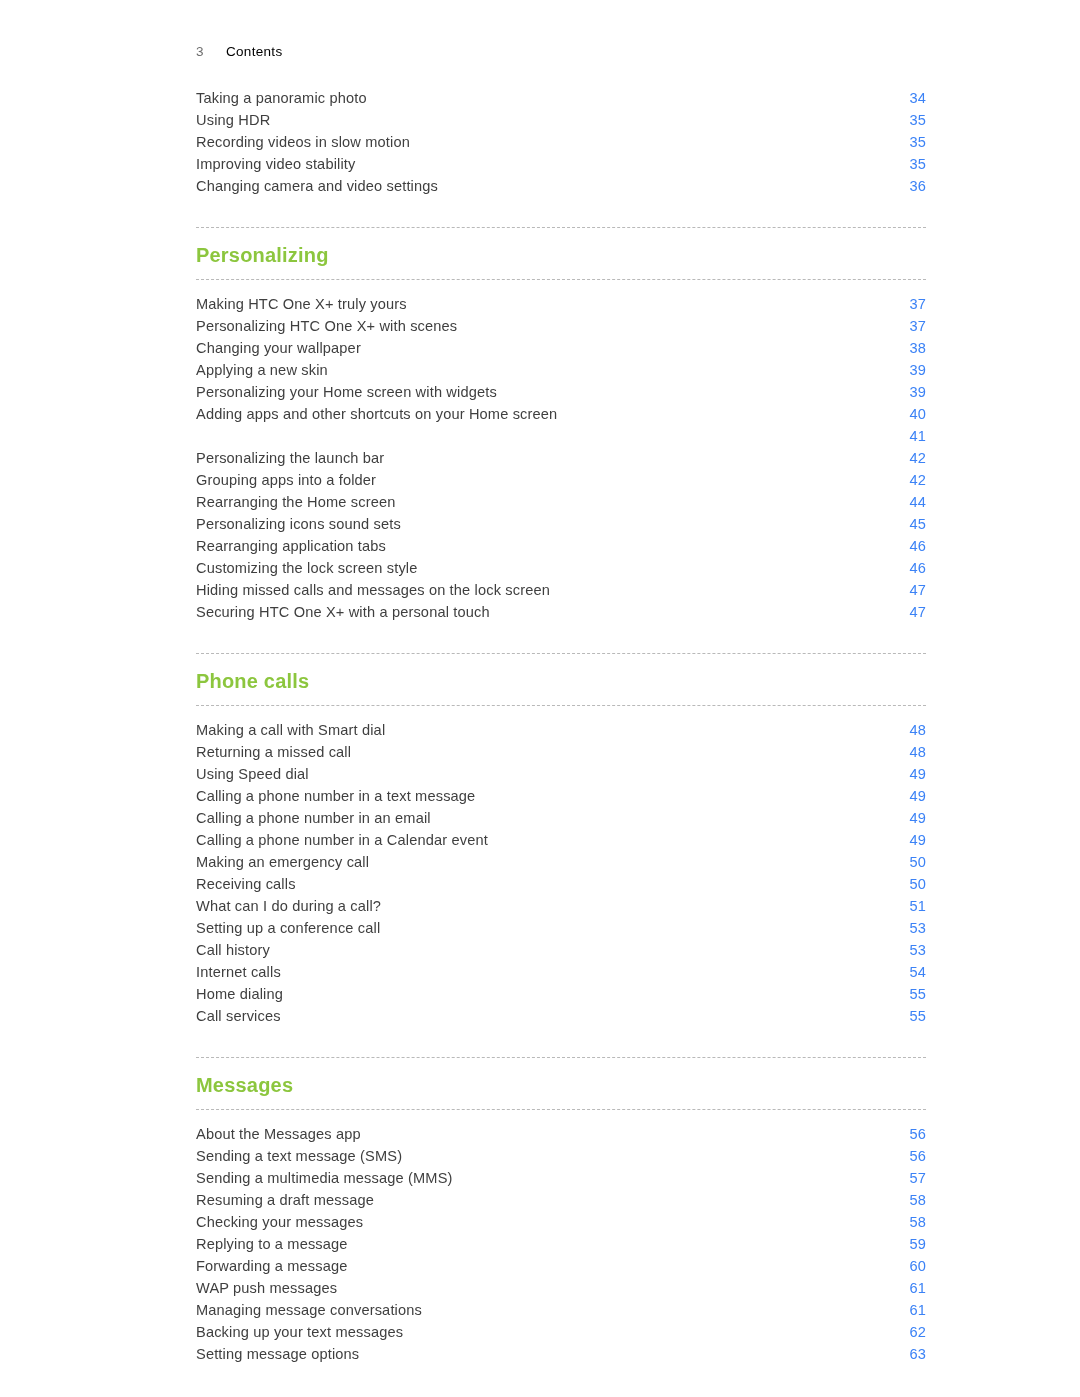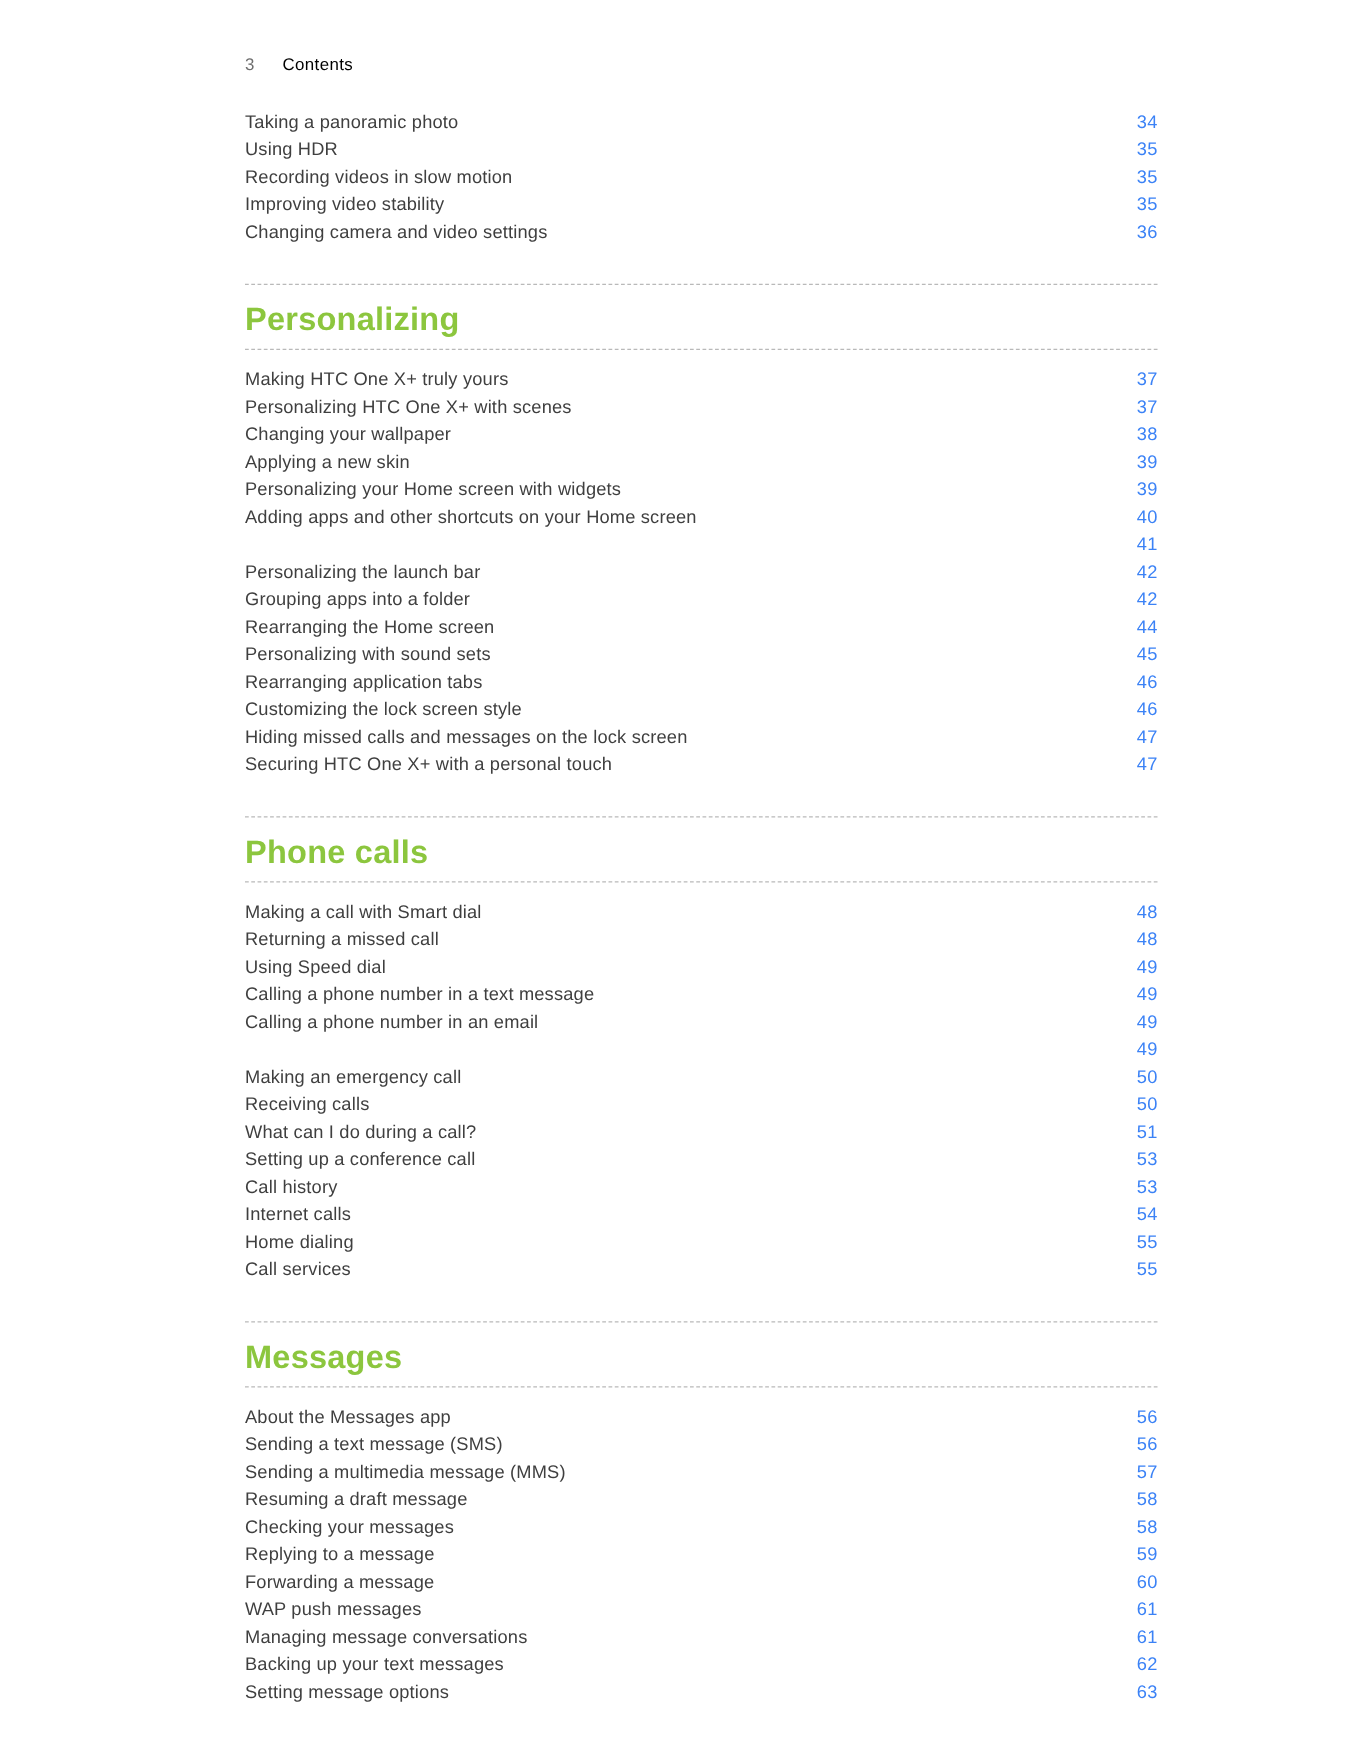--- a/index.html
+++ b/index.html
@@ -64,21 +64,21 @@
   }
 
   .section {
     margin-top: 30px;
   }
   .section-head {
     position: relative;
     margin-bottom: 13px;
   }
   .section-title {
-    font-size: 26px;
+    font-size: 20px;
     font-weight: bold;
     color: #8cc63e;
     letter-spacing: 0.2px;
     line-height: 30px;
     padding-bottom: 9px;
   }
   .dotted-rule {
     border-bottom: 1.4px dashed #b9b9b9;
     height: 0;
   }
@@ -177,21 +177,21 @@
             <span class="title">Grouping apps into a folder</span>
             <span class="filler"></span>
             <span class="pageno">42</span>
           </li>
           <li class="toc-row">
             <span class="title">Rearranging the Home screen</span>
             <span class="filler"></span>
             <span class="pageno">44</span>
           </li>
           <li class="toc-row">
-            <span class="title">Personalizing with sound sets</span>
+            <span class="title">Personalizing icons sound sets</span>
             <span class="filler"></span>
             <span class="pageno">45</span>
           </li>
           <li class="toc-row">
             <span class="title">Rearranging application tabs</span>
             <span class="filler"></span>
             <span class="pageno">46</span>
           </li>
           <li class="toc-row">
             <span class="title">Customizing the lock screen style</span>
@@ -236,20 +236,21 @@
             <span class="title">Calling a phone number in a text message</span>
             <span class="filler"></span>
             <span class="pageno">49</span>
           </li>
           <li class="toc-row">
             <span class="title">Calling a phone number in an email</span>
             <span class="filler"></span>
             <span class="pageno">49</span>
           </li>
           <li class="toc-row">
+            <span class="title">Calling a phone number in a Calendar event</span>
             <span class="filler"></span>
             <span class="pageno">49</span>
           </li>
           <li class="toc-row">
             <span class="title">Making an emergency call</span>
             <span class="filler"></span>
             <span class="pageno">50</span>
           </li>
           <li class="toc-row">
             <span class="title">Receiving calls</span>

